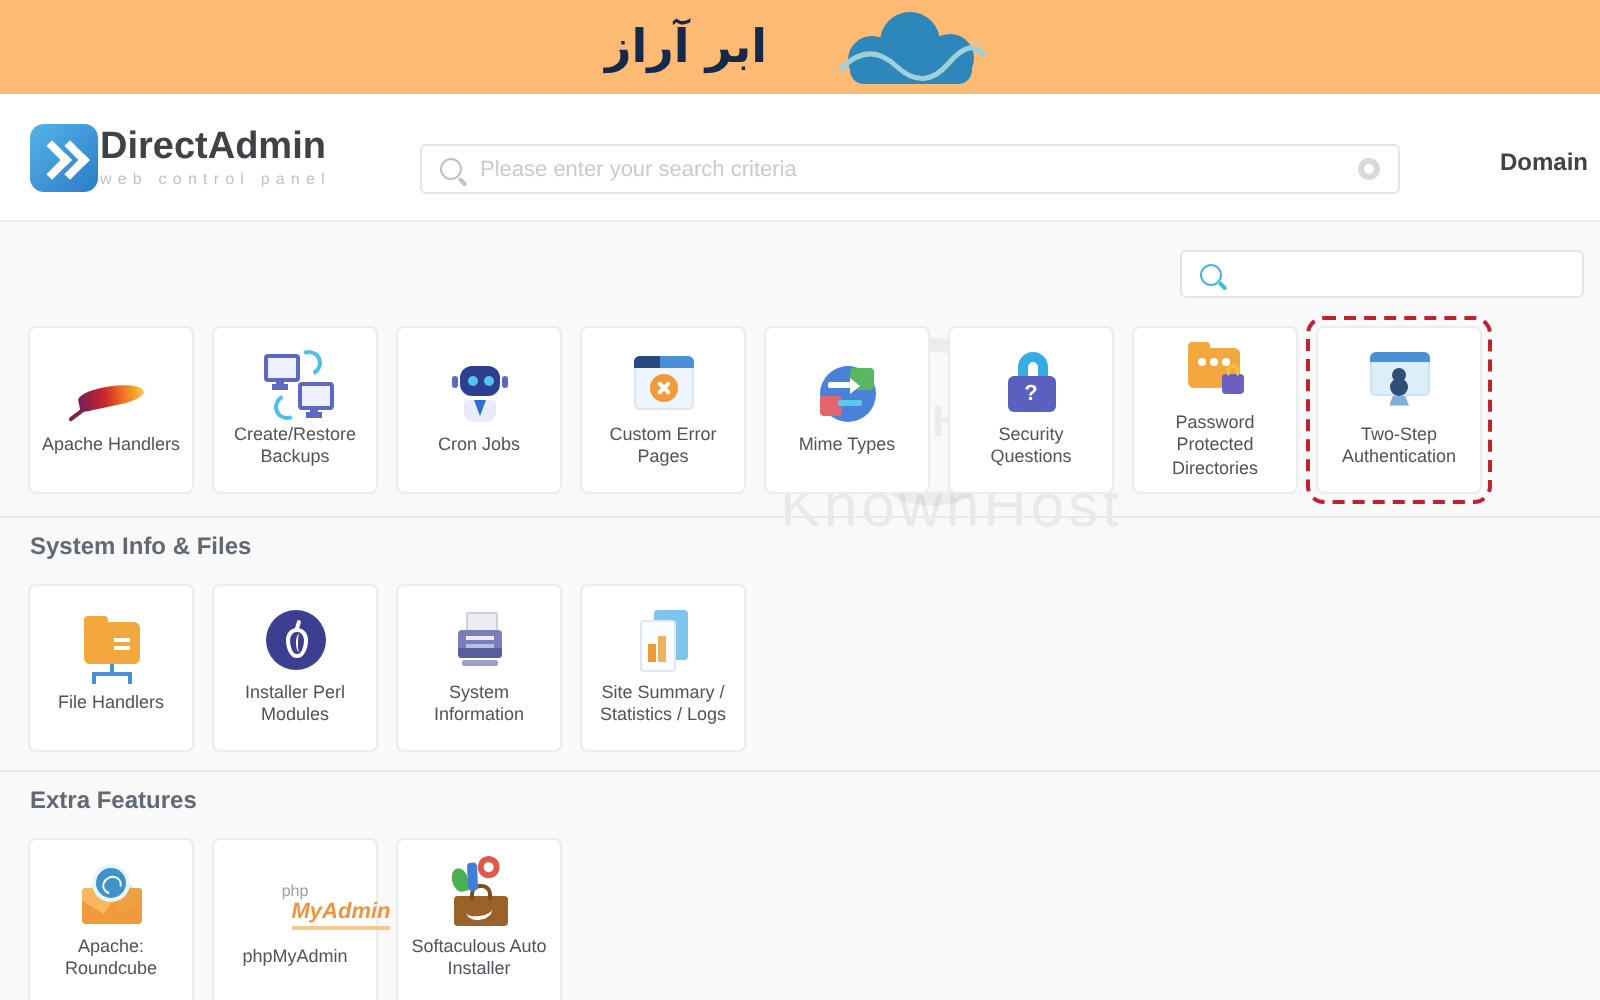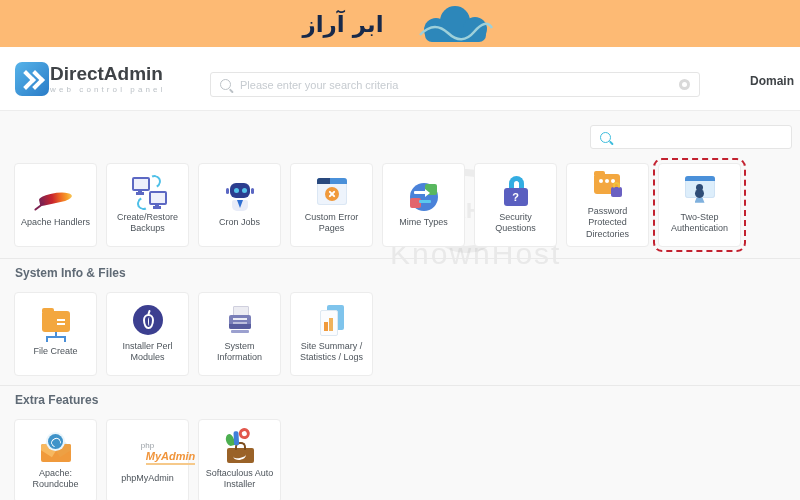--- a/index.html
+++ b/index.html
@@ -236,21 +236,21 @@
 
   <div class="divider" style="top:147px"></div>
 
   <div class="sec-title" style="top:155px">System Info &amp; Files</div>
   <div class="grid" style="top:181px">
       <div class="tile">
         <span class="icon i-file-manager-folder">
           <i></i>
           <b></b>
         </span>
-        <span class="tile-label">File Create</span>
+        <span class="tile-label">File Handlers</span>
       </div>
       <div class="tile">
         <span class="icon i-perl-onion">
           <i></i>
           <b></b>
         </span>
         <span class="tile-label">Installer Perl Modules</span>
       </div>
       <div class="tile">
         <span class="icon i-system-printer">

